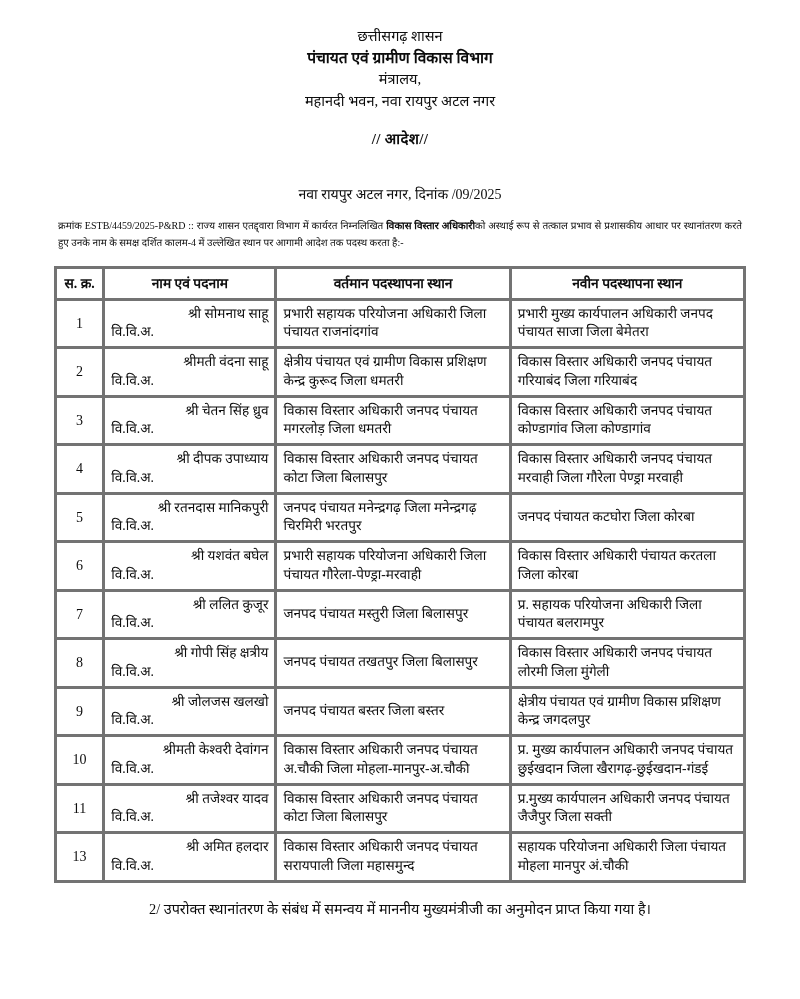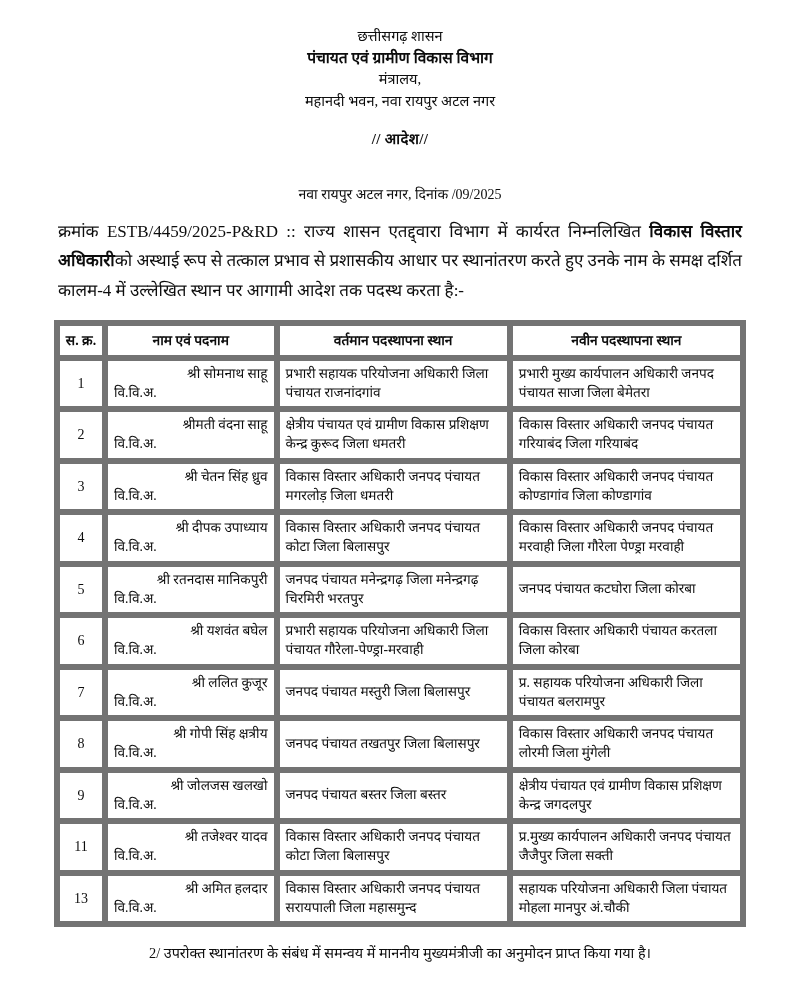--- a/index.html
+++ b/index.html
@@ -51,36 +51,36 @@
     margin-bottom: 10px;
     letter-spacing: 0.3px;
   }
   .place-date {
     text-align: center;
     font-size: 14px;
     margin-bottom: 14px;
     margin-top: 36px;
   }
   .body-para {
-    font-size: 17px;
+    font-size: 10px;
     line-height: 1.75;
     text-align: justify;
     margin: 0 4px 14px 4px;
   }
   .body-para .bold {
     font-weight: 700;
   }
   table.main {
     border-collapse: collapse;
     width: 100%;
     table-layout: fixed;
     font-size: 13.6px;
   }
   table.main th, table.main td {
-    border: 6px solid #737373;
+    border: 3px solid #737373;
     padding: 4px 6px;
     vertical-align: middle;
     line-height: 1.38;
   }
   table.main th {
     text-align: center;
     font-weight: 700;
     font-size: 13.8px;
     padding: 5px 4px;
   }
@@ -217,20 +217,29 @@
         <tr>
           <td class="sr">9</td>
           <td class="name">
             <span class="nm">श्री जोलजस खलखो</span>
             <span class="post">वि.वि.अ.</span>
           </td>
           <td class="cur">जनपद पंचायत बस्तर जिला बस्तर</td>
           <td class="new">क्षेत्रीय पंचायत एवं ग्रामीण विकास प्रशिक्षण केन्द्र जगदलपुर</td>
         </tr>
         <tr>
+          <td class="sr">10</td>
+          <td class="name">
+            <span class="nm">श्रीमती केश्वरी देवांगन</span>
+            <span class="post">वि.वि.अ.</span>
+          </td>
+          <td class="cur">विकास विस्तार अधिकारी जनपद पंचायत अ.चौकी जिला मोहला-मानपुर-अ.चौकी</td>
+          <td class="new">प्र. मुख्य कार्यपालन अधिकारी जनपद पंचायत छुईखदान जिला खैरागढ़-छुईखदान-गंडई</td>
+        </tr>
+        <tr>
           <td class="sr">11</td>
           <td class="name">
             <span class="nm">श्री तजेश्वर यादव</span>
             <span class="post">वि.वि.अ.</span>
           </td>
           <td class="cur">विकास विस्तार अधिकारी जनपद पंचायत कोटा जिला बिलासपुर</td>
           <td class="new">प्र.मुख्य कार्यपालन अधिकारी जनपद पंचायत जैजैपुर जिला सक्ती</td>
         </tr>
         <tr>
           <td class="sr">13</td>

